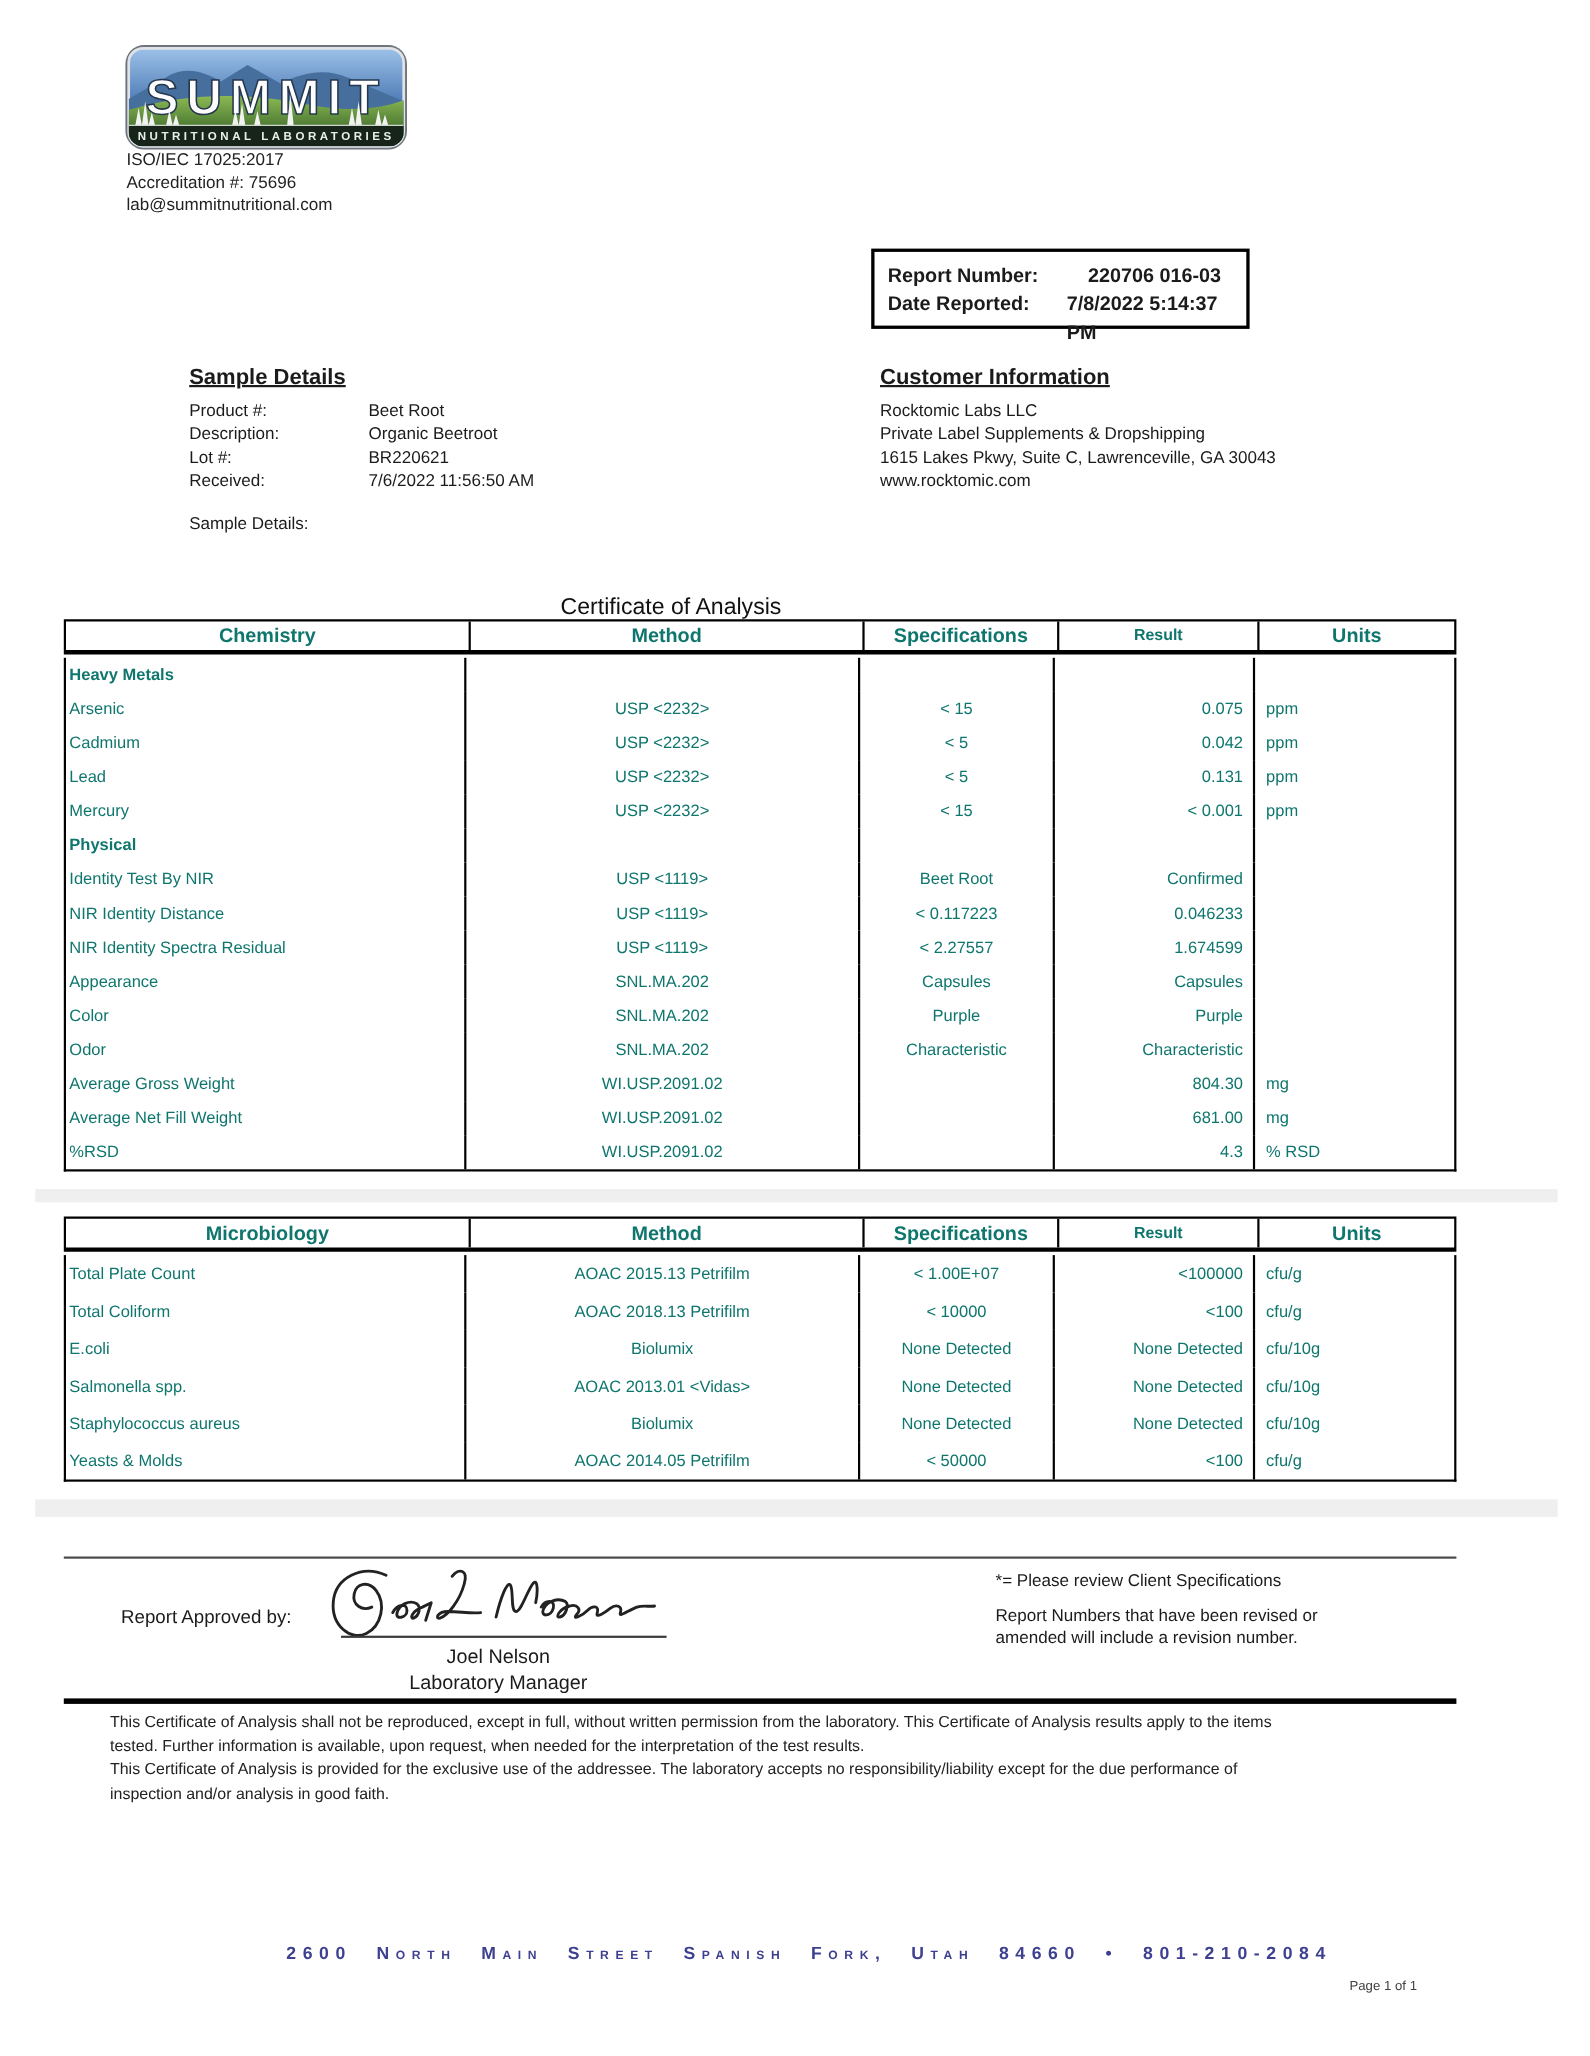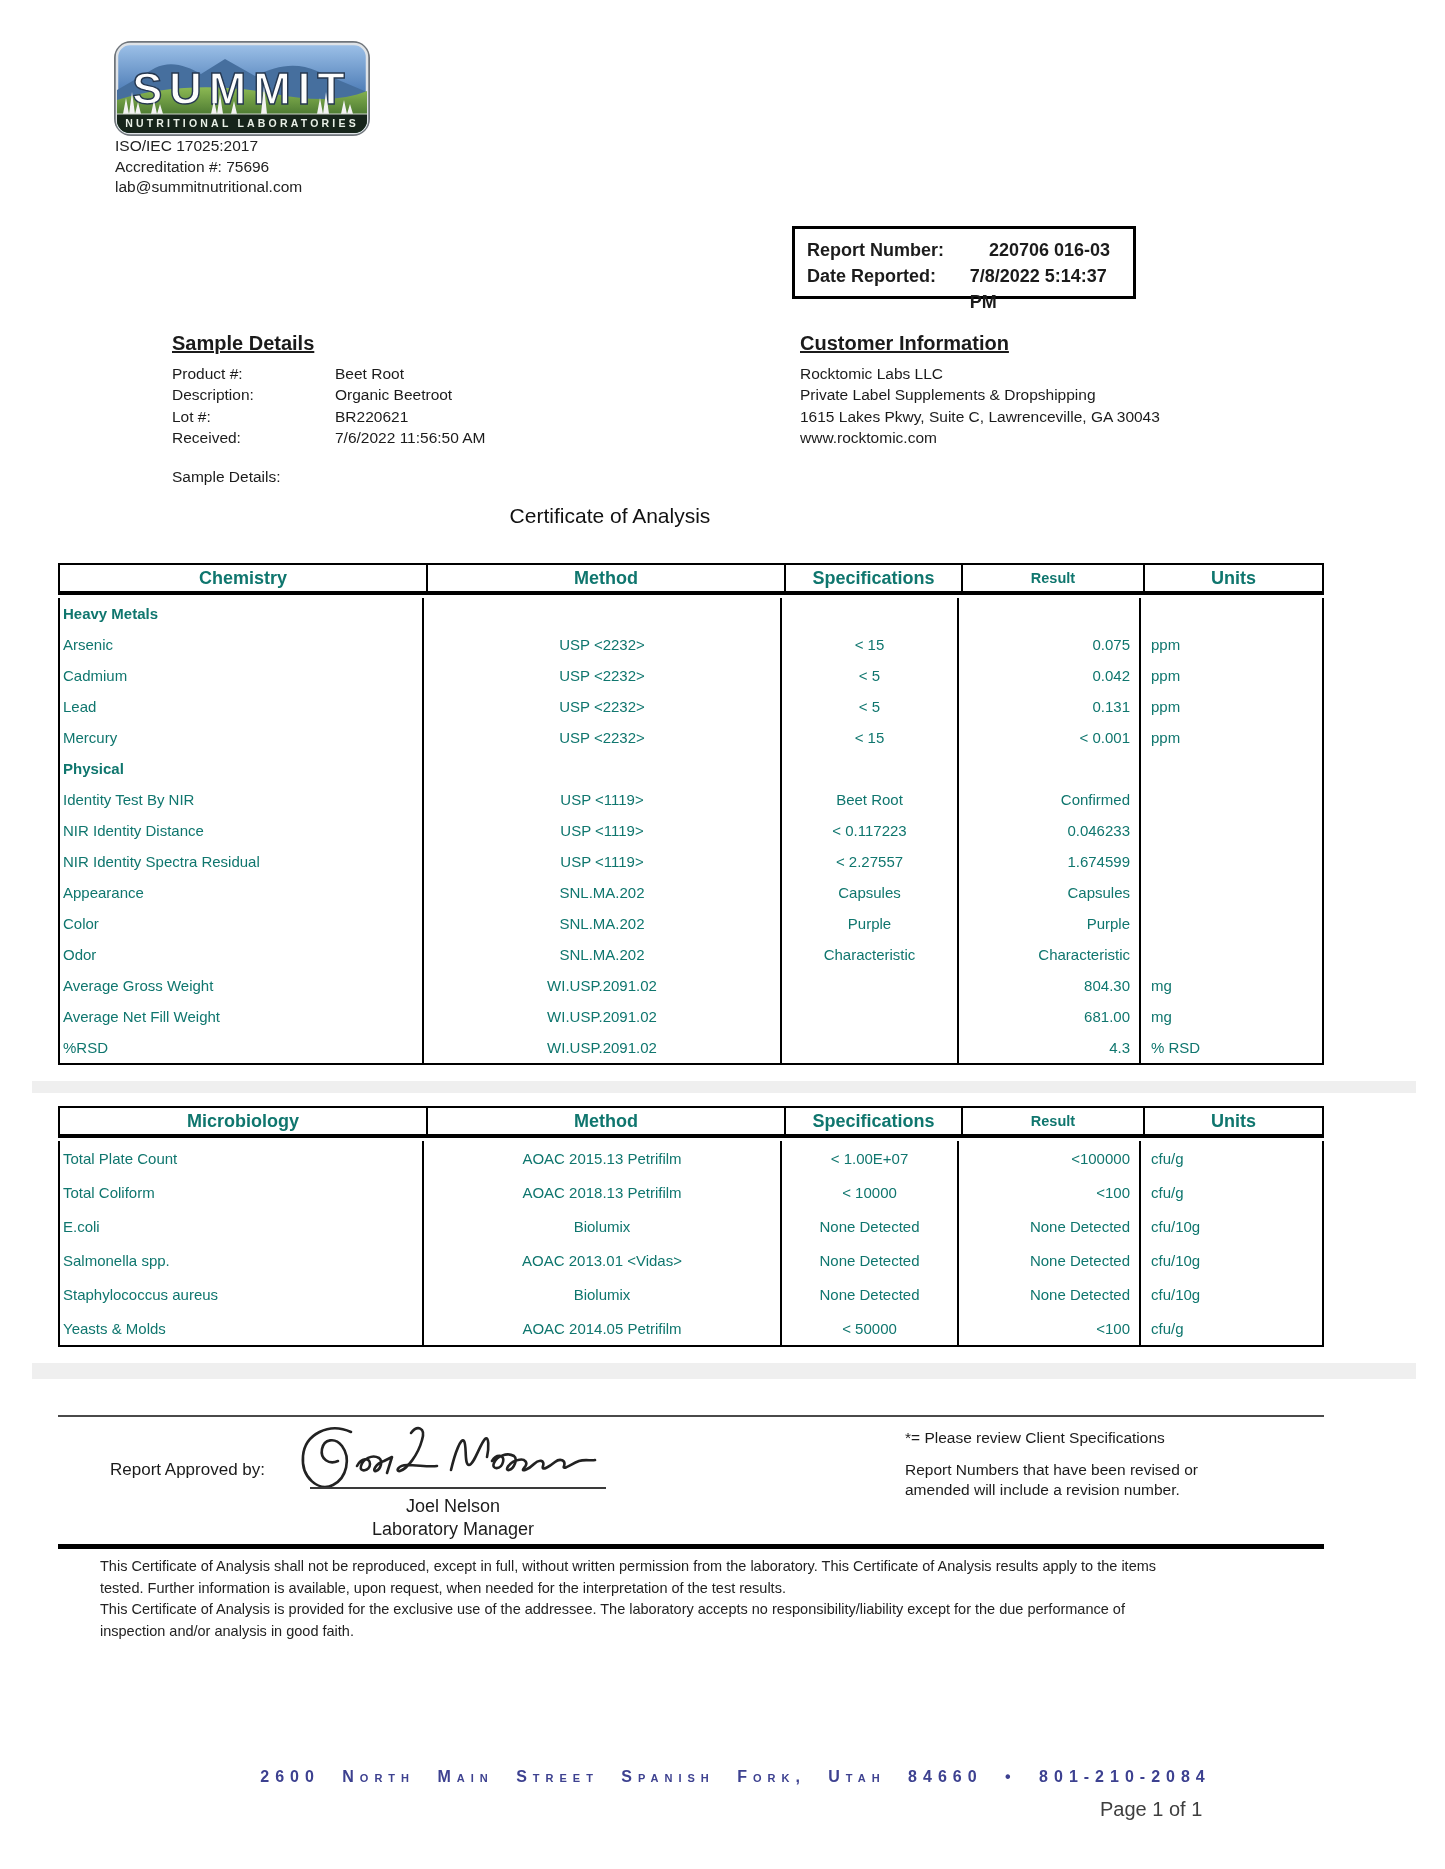--- a/index.html
+++ b/index.html
@@ -23,21 +23,21 @@
   .block-heading { font-weight:bold; font-size:20px; text-decoration:underline; }
   .sample-details { left:172px; top:332px; font-size:15.5px; }
   .sample-details .srow { display:flex; line-height:21.3px; }
   .sample-details .slabel { width:163px; }
   .sample-details .heading-gap { height:8px; }
   .sample-extra { left:172px; top:468px; font-size:15.5px; }
   .customer-info { left:800px; top:332px; font-size:15.5px; }
   .customer-info .cline { line-height:21.3px; }
   .customer-info .heading-gap { height:8px; }
 
-  .coa-title { left:0px; top:504px; width:1220px; text-align:center; font-size:21px; color:#111; }
+  .coa-title { left:0px; top:540px; width:1220px; text-align:center; font-size:21px; color:#111; }
 
   
   .coa-table { left:58px; width:1266px; color:#0f766e; }
   .coa-head {
     display:grid; grid-template-columns:366px 358px 177px 182px 1fr;
     border:2px solid #000; border-bottom-width:4px; height:32px;
   }
   .coa-head > div {
     border-left:2px solid #000; display:flex; align-items:center; justify-content:center;
     font-weight:bold; font-size:18px;
@@ -70,21 +70,21 @@
   .note-revision { top:1460px; width:300px; }
 
   .disclaimer { left:100px; top:1556px; width:1070px; font-size:14.5px; line-height:21.5px; color:#222; }
   .disclaimer p { margin:0; }
 
   .footer-address {
     left:0px; top:1768px; width:1445px; text-align:center;
     font-size:16px; font-weight:bold; font-variant:small-caps;
     letter-spacing:6px; word-spacing:12px; color:#3d4190;padding-left:26px;
   }
-  .page-number { left:1100px; top:1798px; width:330px; text-align:left; font-size:20px; color:#3f3f3f; padding-right:15px; }
+  .page-number { left:1100px; top:1798px; width:330px; text-align:center; font-size:12px; color:#3f3f3f; padding-right:15px; }
 </style>
 </head>
 <body>
 
 <div class="page">
 
   <div class="abs" style="left:113px; top:40px;">
     <svg width="258" height="97" viewBox="0 0 258 97">
       <defs>
         <linearGradient id="lgSky" x1="0" y1="0" x2="0" y2="1">

